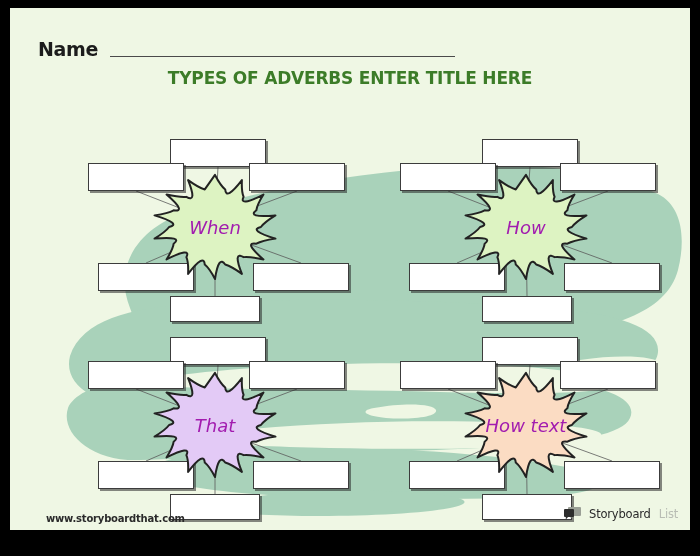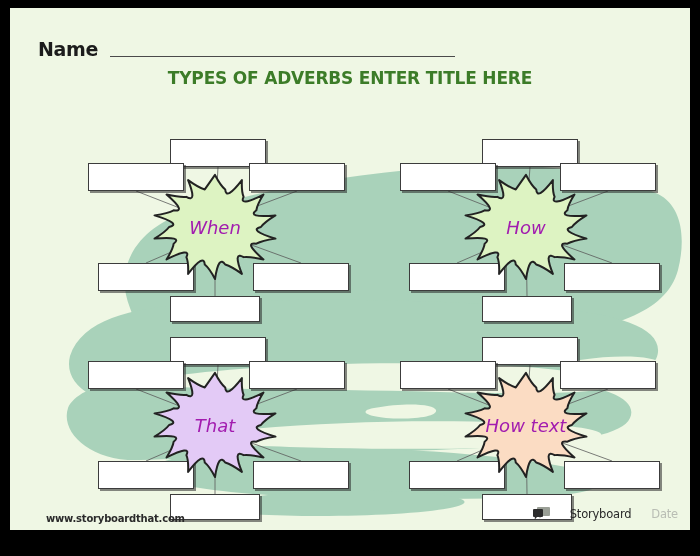--- a/index.html
+++ b/index.html
@@ -145,21 +145,21 @@
     font-weight: bold;
     letter-spacing: -0.2px;
     color: #2a2a2a;
     margin-left: 24px;
   }
   #logo {
     position: absolute;
     right: 12px;
     top: 499px;
     display: flex;
-    gap: 20px;
+    gap: 8px;
   }
   #logo-mark { display: block; }
   .logo-text {
     font-family: "DejaVu Sans", sans-serif;
     font-size: 11.5px;
     letter-spacing: -0.2px;
   }
   .logo-dark { color: #2a2a2a; }
   .logo-light { color: #b9bdb4; }
 </style>
@@ -288,17 +288,17 @@
       </div>
 
     <div id="footer-url">www.storyboardthat.com</div>
 
     <div id="logo">
       <svg id="logo-mark" width="17" height="14" viewBox="0 0 17 14" aria-hidden="true">
         <path d="M5,0 H16 a1,1 0 0 1 1,1 V8 a1,1 0 0 1 -1,1 H9 L6.5,11.5 V9 H5 a1,1 0 0 1 -1,-1 V1 a1,1 0 0 1 1,-1 Z" fill="#9a9f96"></path>
         <path d="M1,2 H9 a1,1 0 0 1 1,1 V9 a1,1 0 0 1 -1,1 H4 L1.8,12.6 V10 H1 a1,1 0 0 1 -1,-1 V3 a1,1 0 0 1 1,-1 Z" fill="#2c2c2c"></path>
       </svg>
       <span class="logo-text logo-dark">Storyboard</span>
-        <span class="logo-text logo-light">Date</span>
+        <span class="logo-text logo-light">List</span>
     </div>
 
   </div>
 </div>
 
 </body></html>

